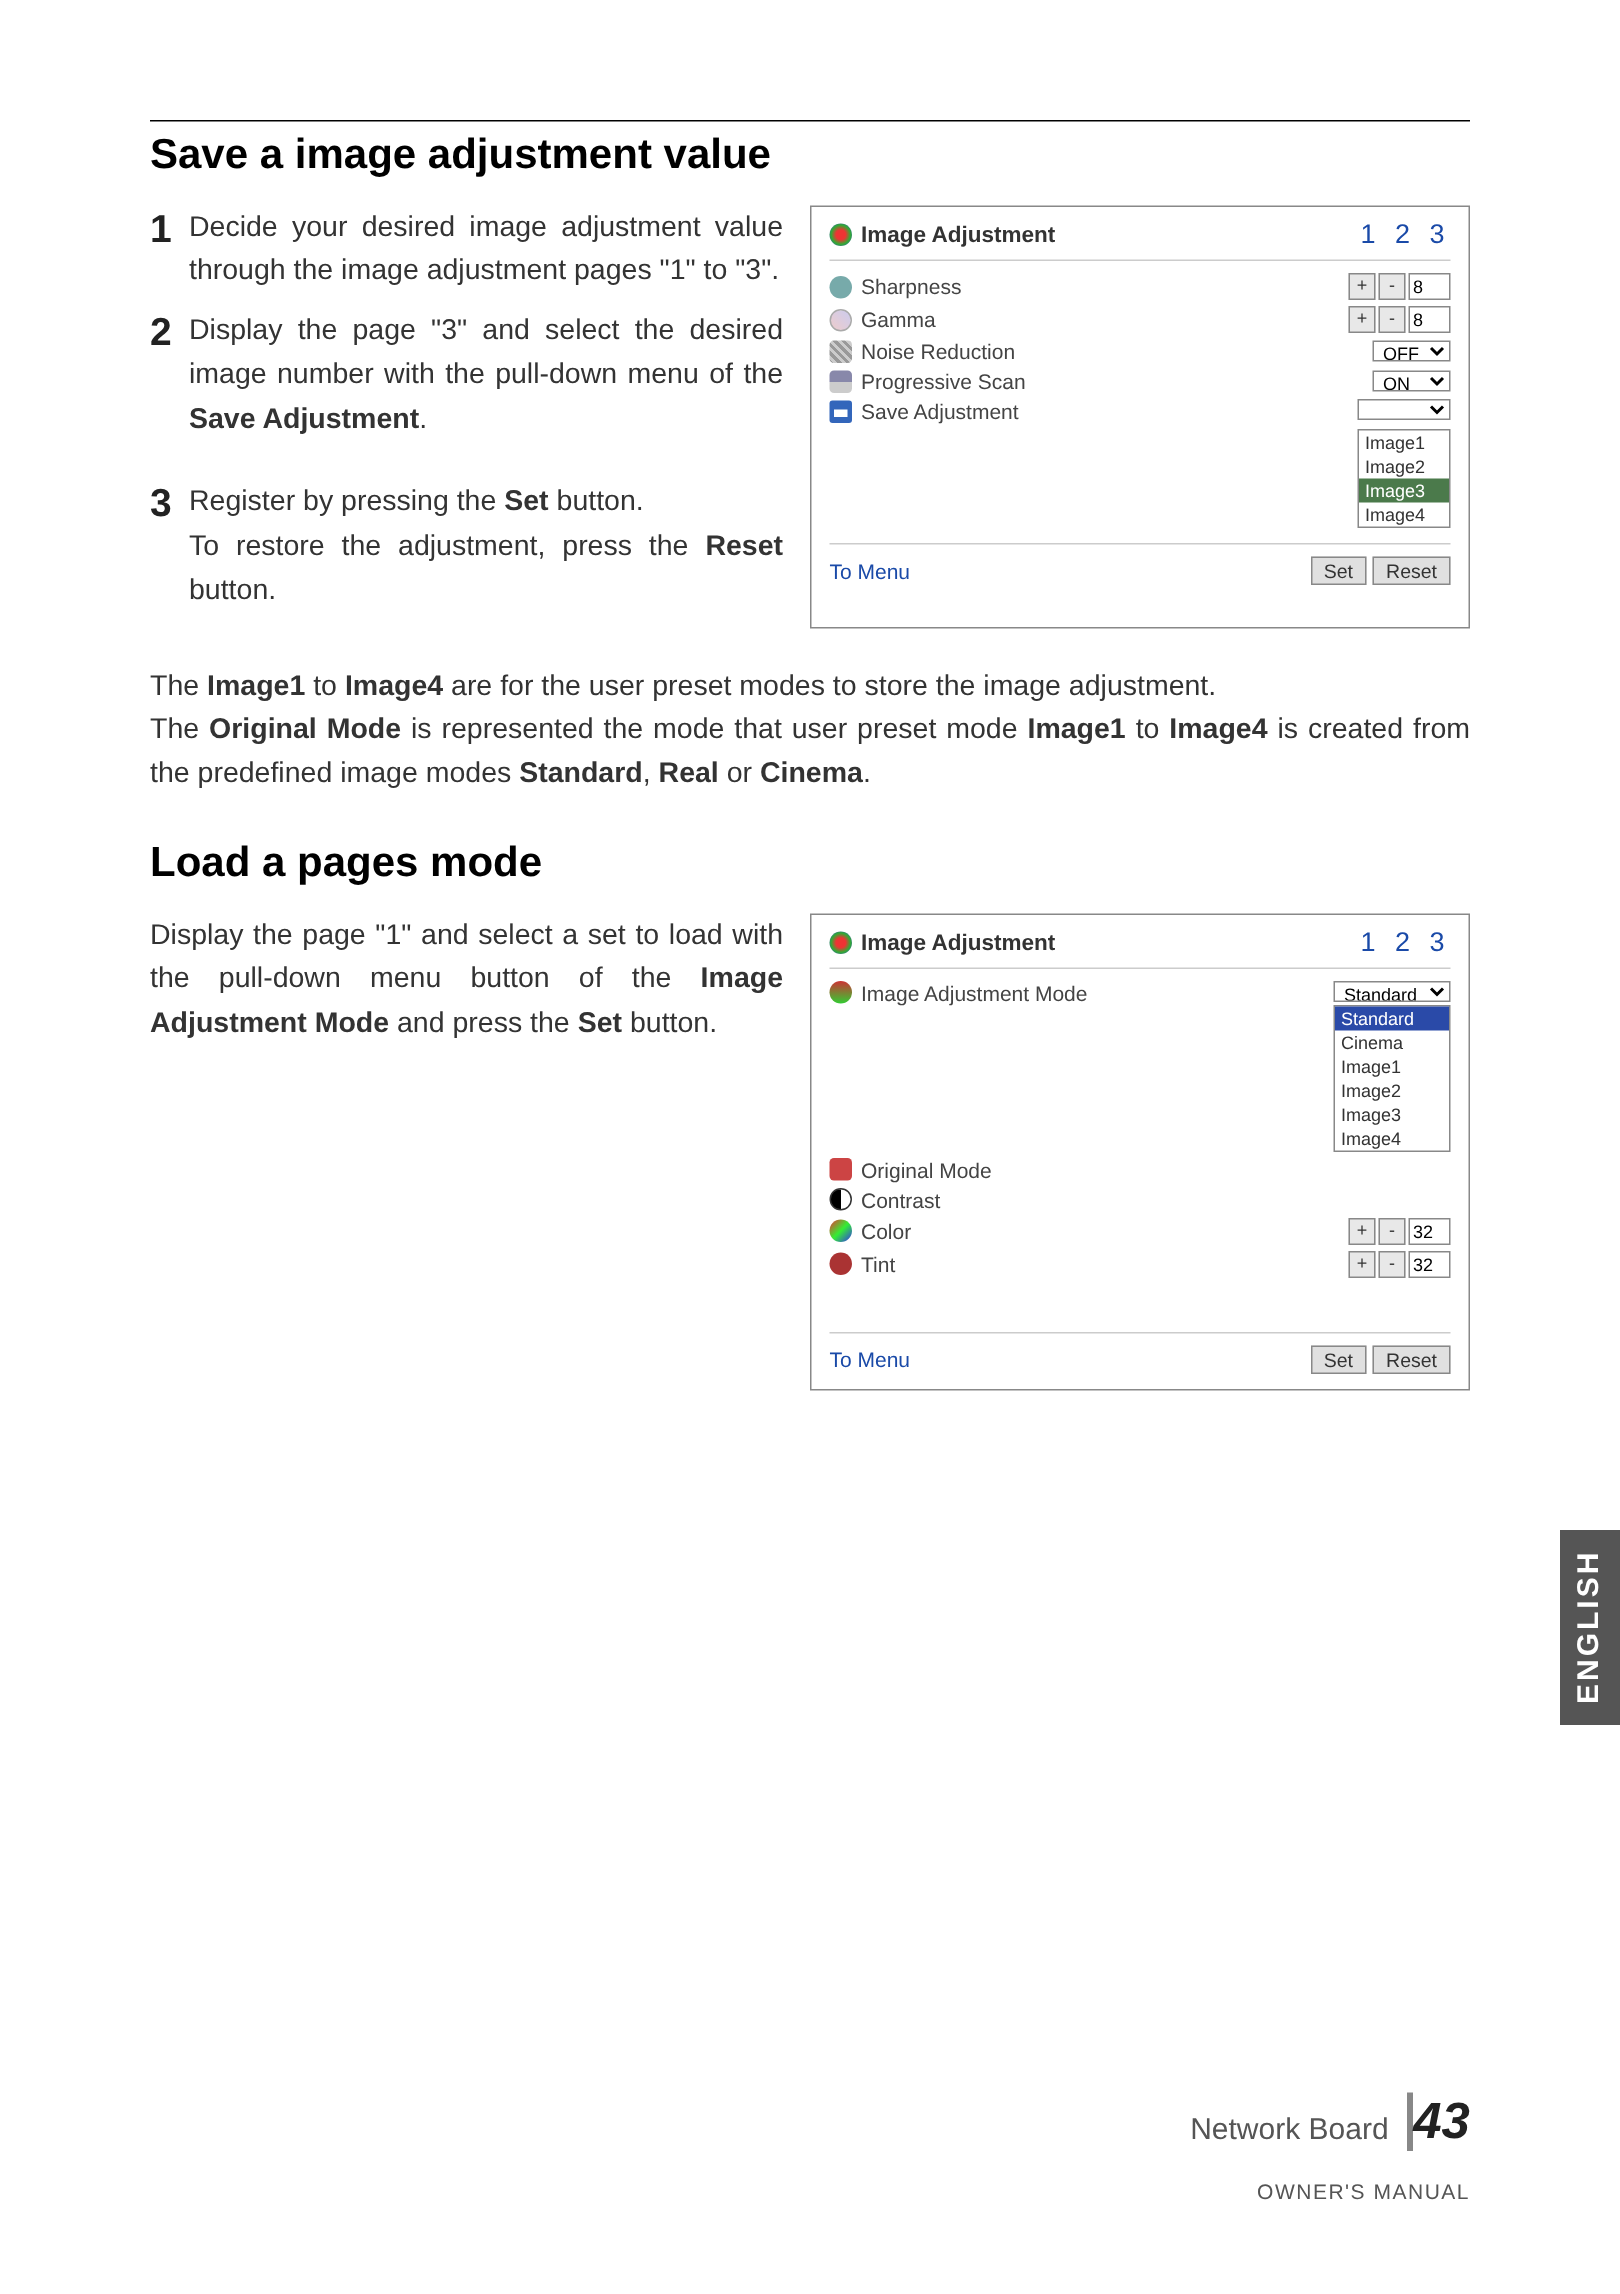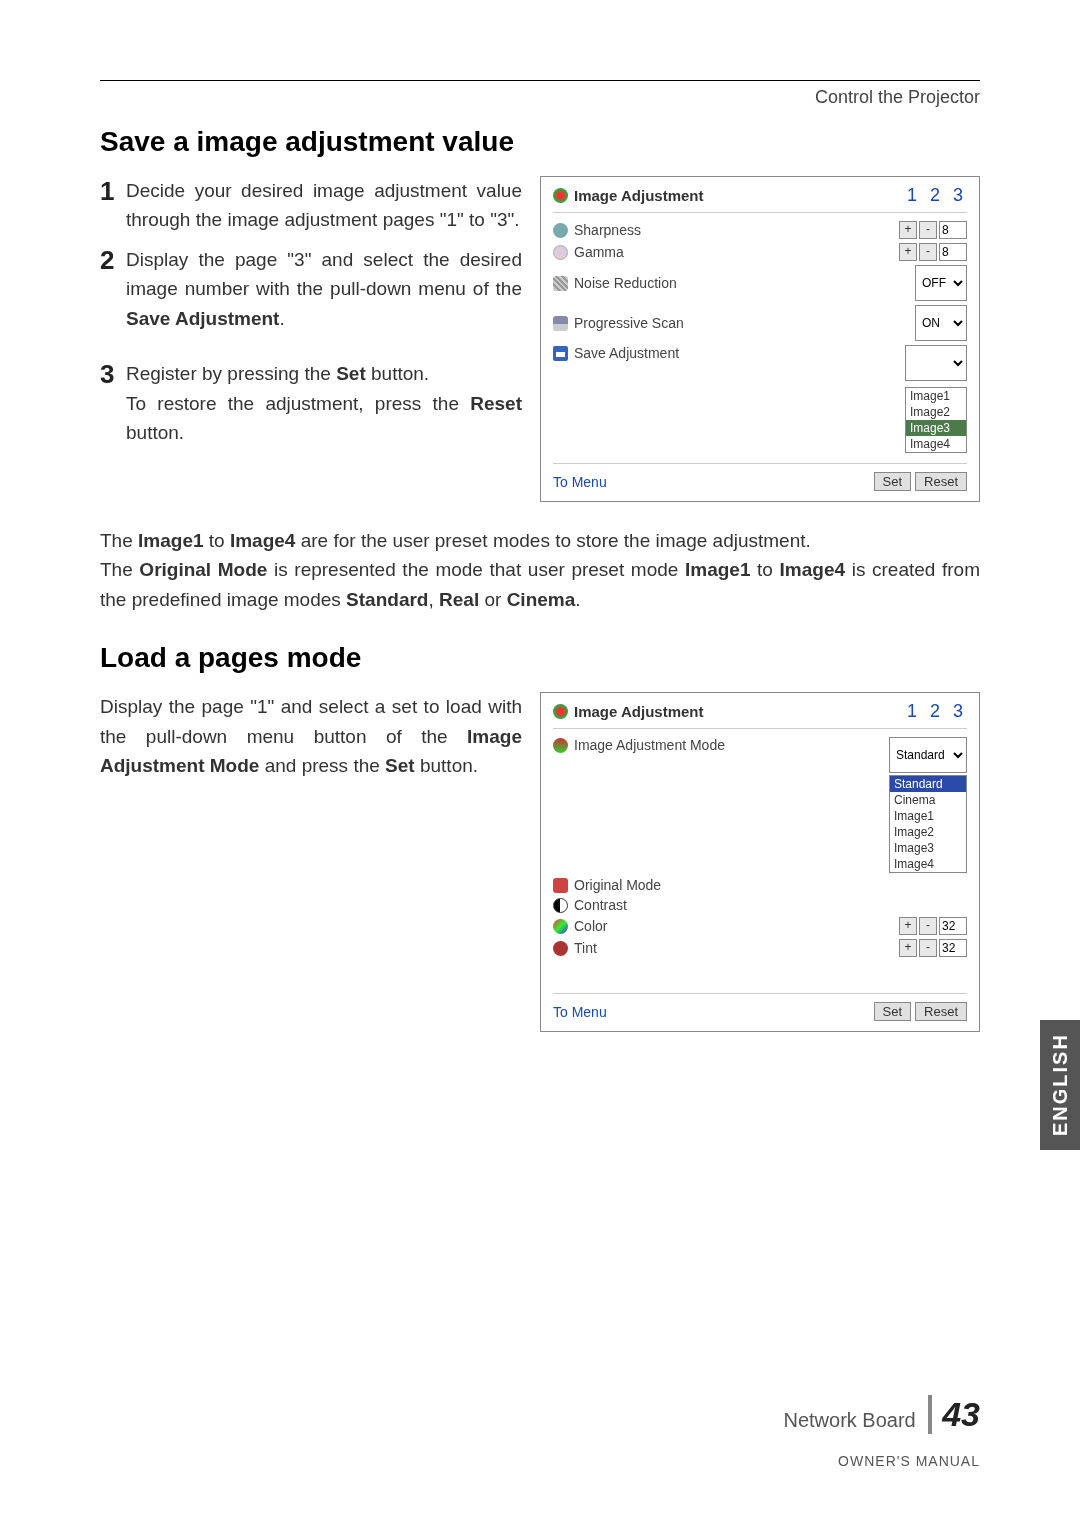--- a/index.html
+++ b/index.html
@@ -110,21 +110,21 @@
   .mini-input {
     width: 28px;
     height: 18px;
     border: 1px solid #888;
     font-size: 12px;
     text-align: left;
     padding-left: 2px;
     background: #fff;
   }
   .mini-select {
-    height: 36px;
+    height: 14px;
     border: 1px solid #888;
     background: #fff;
     font-size: 12px;
     padding: 0 2px;
   }
   .dropdown-open {
     width: 62px;
     border: 1px solid #888;
     margin-left: 0;
     font-size: 12px;
@@ -200,31 +200,29 @@
     font-size: 16px;
   }
   .footer .pno {
     font-size: 34px;
     font-weight: bold;
     font-style: italic;
     color: #222;
     display:inline-block;
     margin-left:8px;
     border-left: 4px solid #888;
-    padding-left: 10px;
   }
   .footer .top { color:#555; font-size:20px; display:inline-block; vertical-align: bottom; padding-bottom:2px;}
   .footer .bot { color:#555; font-size:14px; letter-spacing:1px; margin-top:19px;}
 </style>
 </head>
 <body>
 
 <div class="page">
   <div class="header-line"></div>
-  <div class="header-right">Control the Projector</div>
 
   <div class="section-title">Save a image adjustment value</div>
 
   <div class="two-col">
     <div class="left-text">
       <div class="step-row">
         <div class="step-num">1</div>
         <div class="step-body">Decide your desired image adjustment value through the image adjustment pages "1" to "3".</div>
       </div>
       <div class="step-row">

